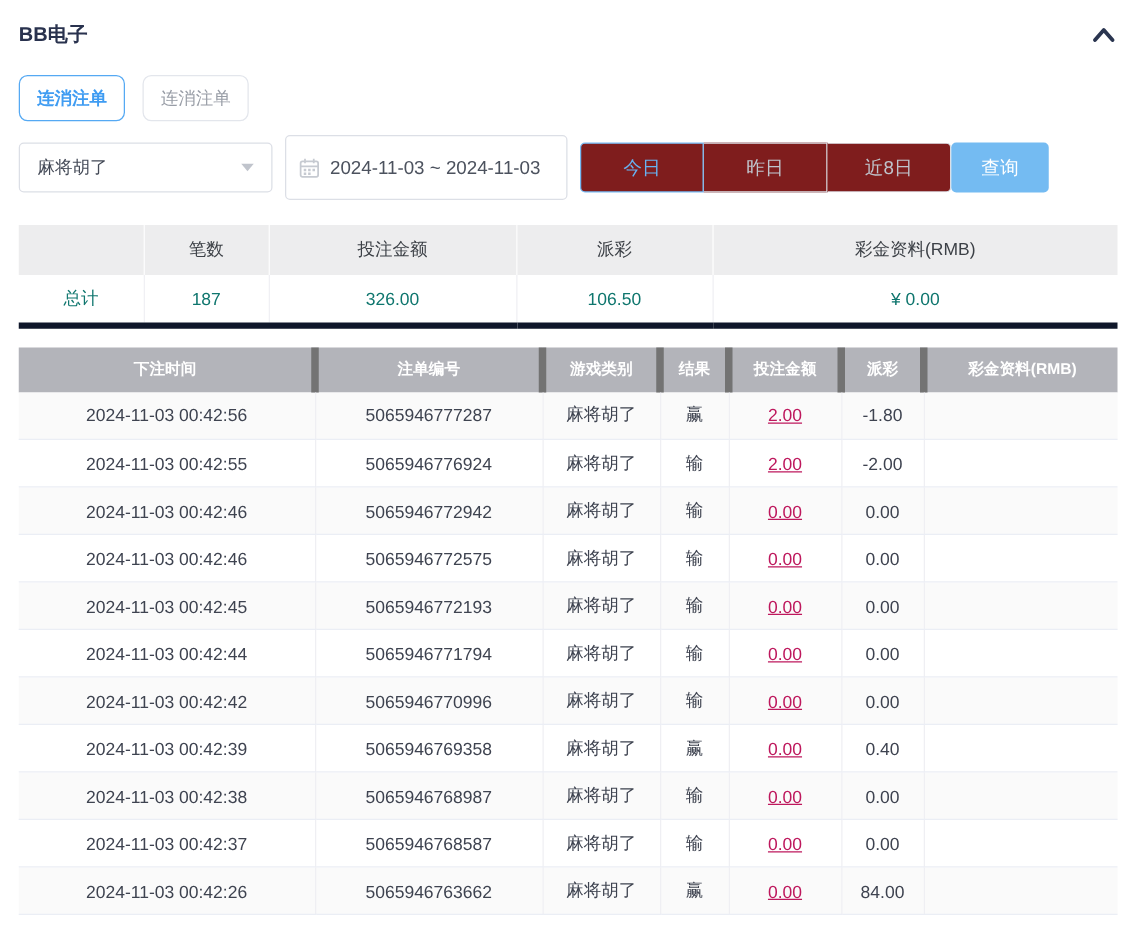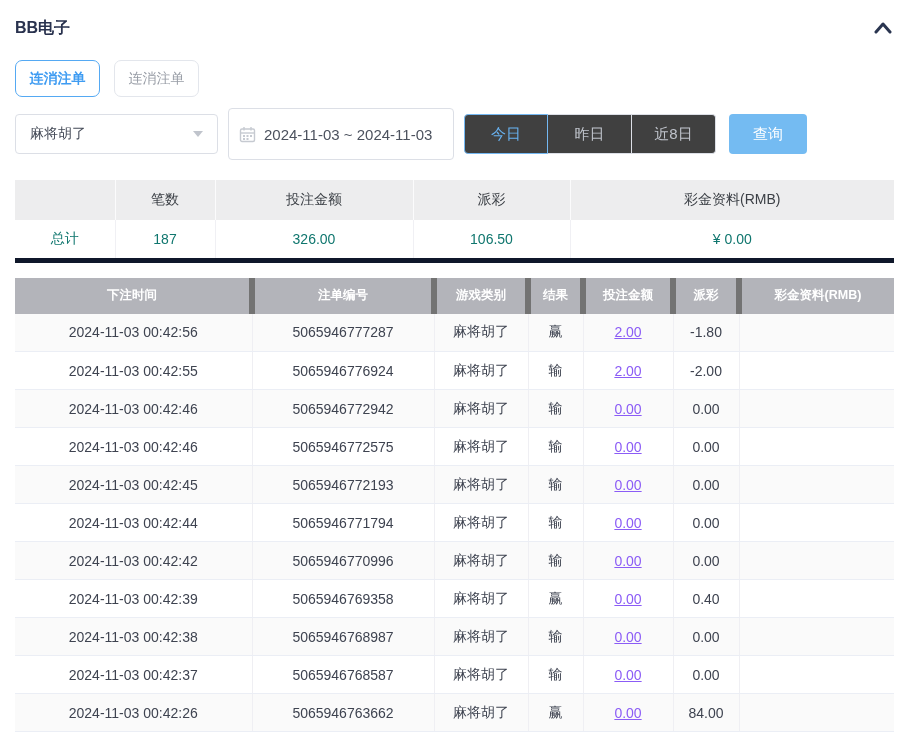--- a/index.html
+++ b/index.html
@@ -38,28 +38,28 @@
     width: 0; height: 0; border-left: 5px solid transparent; border-right: 5px solid transparent;
     border-top: 6px solid #c0c4cc;
   }
   .datepicker {
     margin-left: 10px; width: 226px; height: 52px; border: 1px solid #dcdfe6; border-radius: 4px;
     display: flex; align-items: center; padding: 0 10px; gap: 8px;
     font-size: 15px; color: #4c525e; background: #fff; cursor: pointer;
   }
   .segmented { margin-left: 10px; display: flex; }
   .seg {
-    width: 84px; height: 40px; background: #404040; font-size: 15px; cursor: pointer;
+    width: 99px; height: 40px; background: #7f1d1d; font-size: 15px; cursor: pointer;
     border: 1px solid #dcdfe6; border-left-width: 0; color: #bfc3cb;
   }
   .seg:first-child { border-left-width: 1px; border-radius: 4px 0 0 4px; }
   .seg:last-child { border-radius: 0 4px 4px 0; }
   .seg.active { border: 1px solid #74b8f2; color: #68b2f1; position: relative; z-index: 1; }
   .search-btn {
-    margin-left: 13px; width: 78px; height: 40px; border: none; border-radius: 4px;
+    width: 78px; height: 40px; border: none; border-radius: 4px;
     background: #74bbf2; color: #fff; font-size: 15px; cursor: pointer;
   }
 
   
   table { border-collapse: collapse; table-layout: fixed; width: 879px; }
   .summary { margin-top: 20px; font-size: 14px; }
   .summary th {
     height: 40px; background: #ededee; font-weight: normal; color: #3c4046;
     border-right: 1px solid #fbfbfc; text-align: center;
   }
@@ -77,21 +77,21 @@
     text-align: center; border-right: 6px solid #737373;
   }
   .records thead th:last-child { border-right: none; }
   .records tbody td {
     height: 38px; text-align: center; color: #3e4350;
     border-right: 1px solid #efeff3; border-bottom: 1px solid #ebeef5;
   }
   .records tbody td:last-child { border-right: none; }
   .records tbody tr:nth-child(odd) td { background: #fafafa; }
   .records tbody tr:nth-child(even) td { background: #ffffff; }
-  .bet-link { color: #8b5cf6; text-decoration: underline; cursor: pointer; }
+  .bet-link { color: #be185d; text-decoration: underline; cursor: pointer; }
   td.neg { color: #e85c5c; }
 </style>
 </head>
 <body>
 
 <div class="page">
 
   <div class="page-header">
     <span class="page-title">BB电子</span>
     <button class="chevron-btn">

